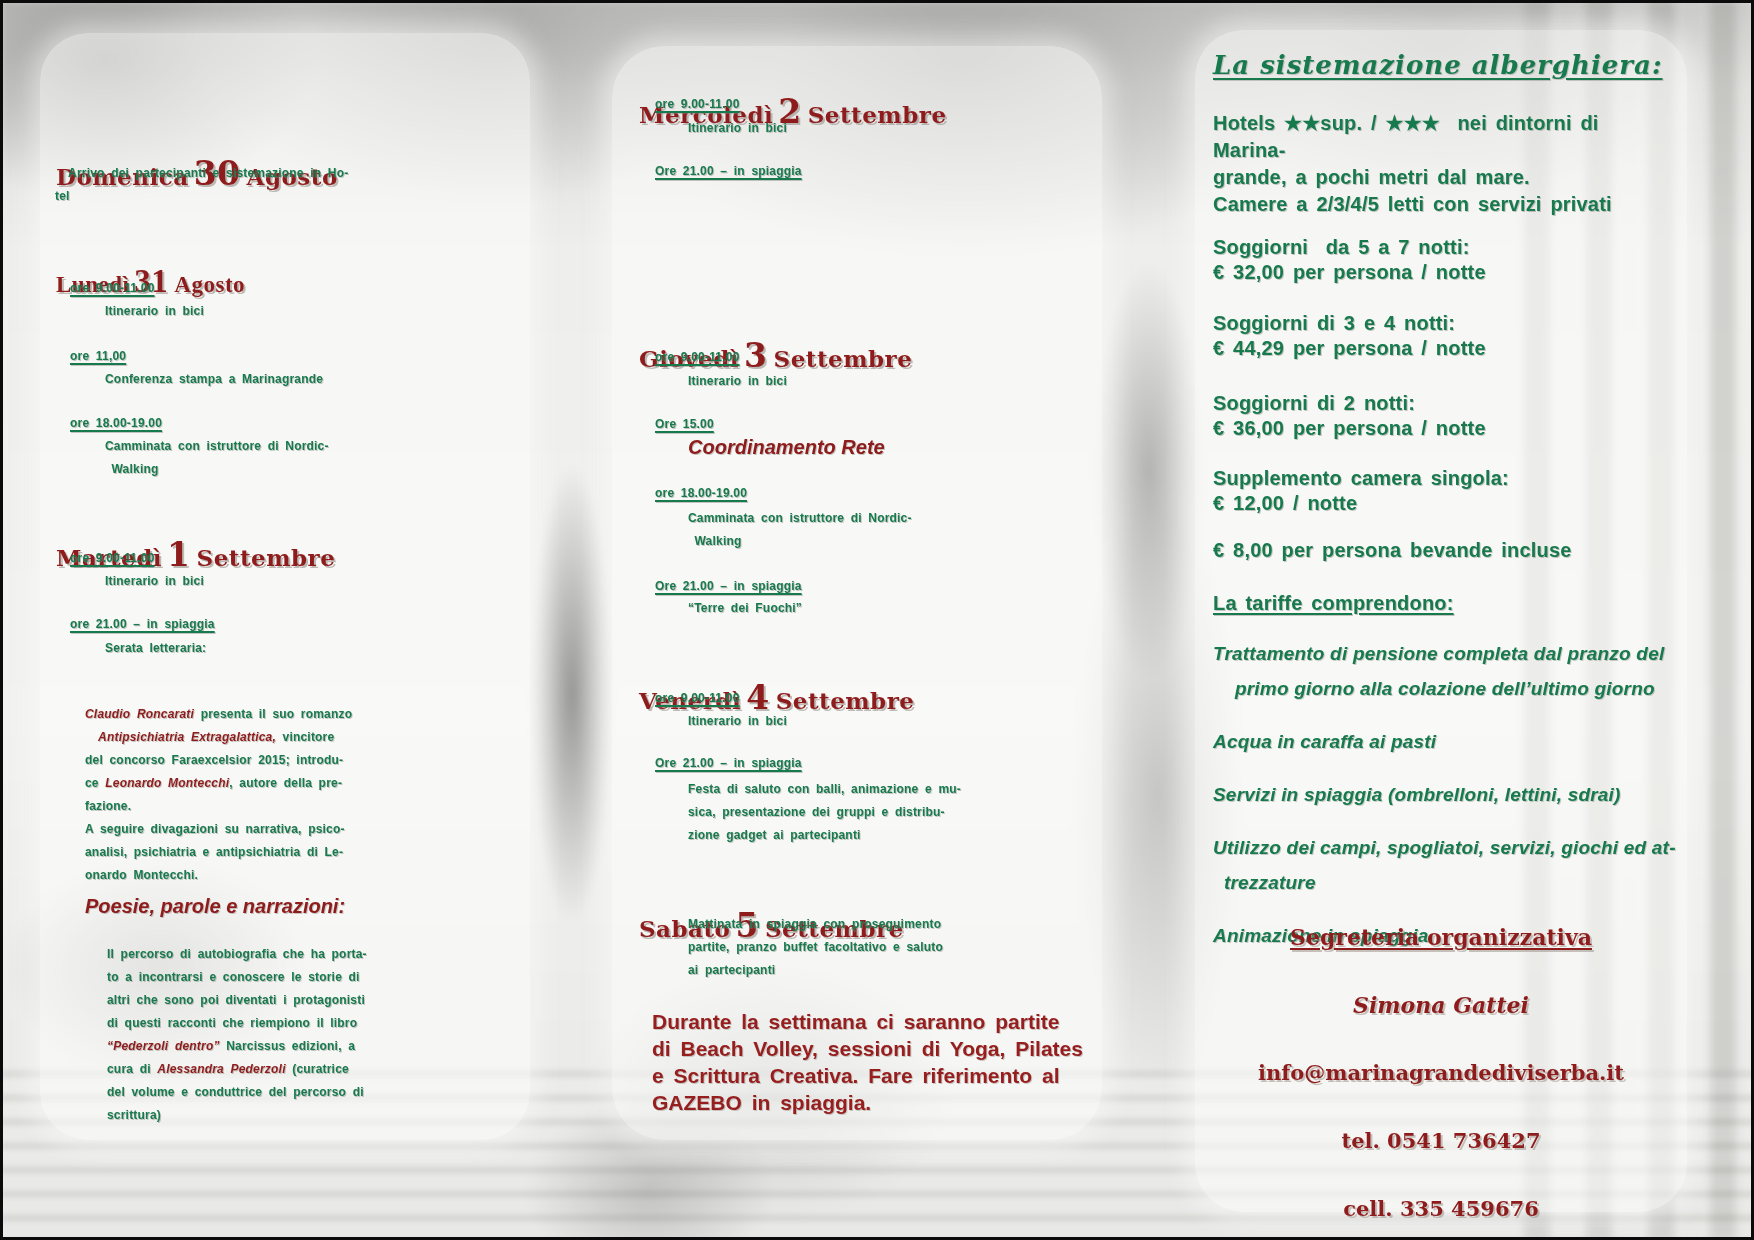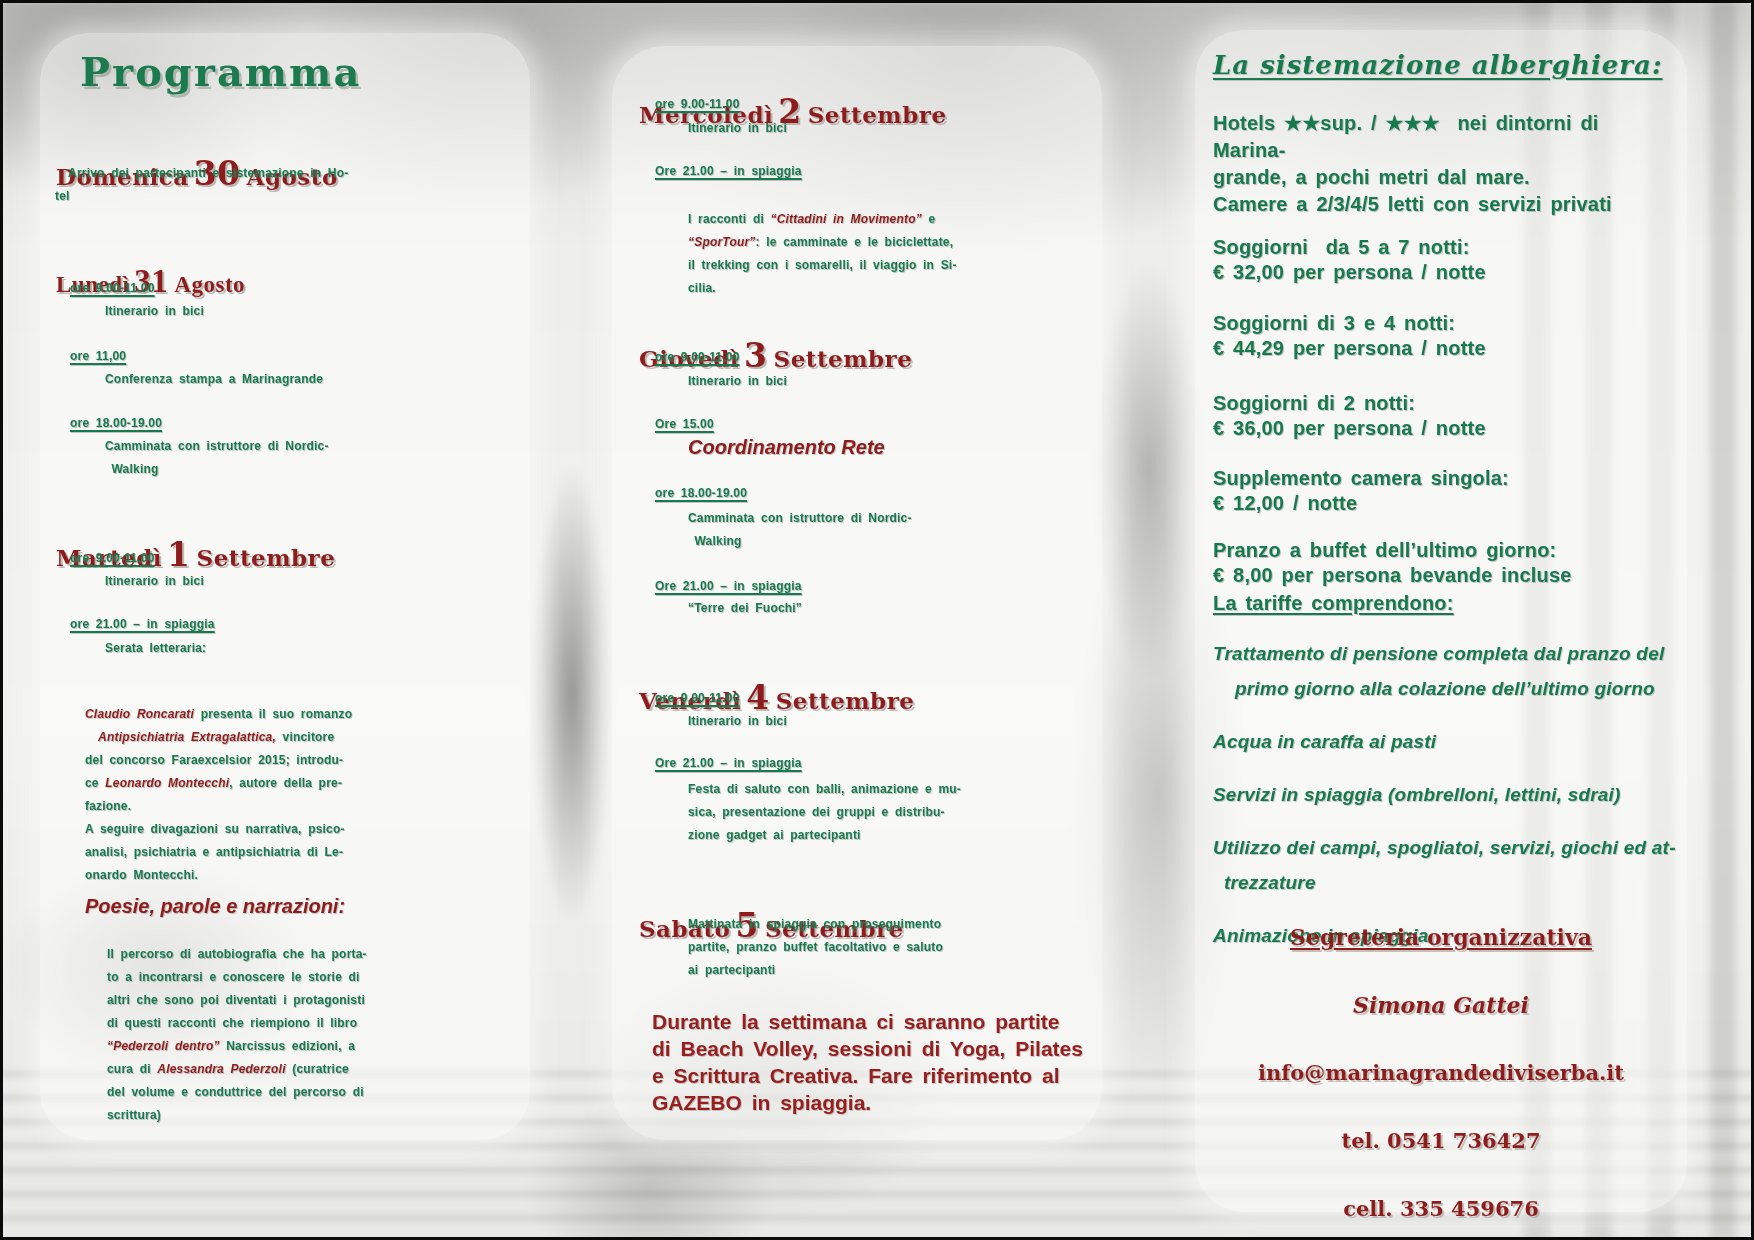--- a/index.html
+++ b/index.html
@@ -61,21 +61,20 @@
 <body>
 
 <div class="page">
   <div class="photo"></div>
   <div class="trees"></div>
   <div class="ground"></div>
   <div class="frame"></div>
 
   <div class="panel" style="left:40px;top:33px;width:490px;height:1107px;border-radius:48px;">
 
-    <div class="blk ptitle" style="left:40px;top:15px;">Programma</div>
 
     <div class="blk dayhead" style="left:16px;top:91px;">
       <span class="dn">Domenica</span><span class="dnum">30</span><span class="dm">Agosto</span>
     </div>
     <div class="blk g para" style="left:15px;top:129px;width:465px;">&nbsp;&nbsp;Arrivo dei partecipanti e sistemazione in Ho-
 tel</div>
 
     <div class="blk dayhead" style="left:16px;top:199px;font-family:Liberation Serif, serif;">
       <span class="dn">Lunedì</span><span class="dnum">31</span><span class="dm">Agosto</span>
     </div>
@@ -120,26 +119,20 @@
   </div>
 
   <div class="panel" style="left:612px;top:46px;width:490px;height:1094px;border-radius:52px;">
 
     <div class="blk dayhead" style="left:27px;top:16px;">
       <span class="dn">Mercoledì</span><span class="dnum">2</span><span class="dm">Settembre</span>
     </div>
     <div class="blk g time" style="left:43px;top:47px;">ore 9.00-11.00</div>
     <div class="blk g" style="left:76px;top:71px;">Itinerario in bici</div>
     <div class="blk g time" style="left:43px;top:114px;">Ore 21.00 – in spiaggia</div>
-    <div class="blk g para" style="left:76px;top:139px;width:400px;">
-      <span>I racconti di </span><span class="bi">“Cittadini in Movimento”</span><span> e
-</span><span class="bi">“SporTour”</span><span>: le camminate e le biciclettate,
-il trekking con i somarelli, il viaggio in Si-
-cilia.</span>
-    </div>
 
     <div class="blk dayhead" style="left:27px;top:260px;">
       <span class="dn">Giovedì</span><span class="dnum">3</span><span class="dm">Settembre</span>
     </div>
     <div class="blk g time" style="left:43px;top:300px;">ore 9.00-11.00</div>
     <div class="blk g" style="left:76px;top:324px;">Itinerario in bici</div>
     <div class="blk g time" style="left:43px;top:367px;">Ore 15.00</div>
     <div class="blk bi" style="left:76px;top:390px;font-size:20px;">Coordinamento Rete</div>
     <div class="blk g time" style="left:43px;top:436px;">ore 18.00-19.00</div>
     <div class="blk g" style="left:76px;top:461px;">Camminata con istruttore di Nordic-
@@ -184,21 +177,21 @@
     <div class="blk g price" style="left:18px;top:256px;">
       <span style="display:block">Soggiorni di 3 e 4 notti:</span><span style="display:block">€ 44,29 per persona / notte</span>
     </div>
     <div class="blk g price" style="left:18px;top:336px;">
       <span style="display:block">Soggiorni di 2 notti:</span><span style="display:block">€ 36,00 per persona / notte</span>
     </div>
     <div class="blk g price" style="left:18px;top:411px;">
       <span style="display:block">Supplemento camera singola:</span><span style="display:block">€ 12,00 / notte</span>
     </div>
     <div class="blk g price" style="left:18px;top:483px;">
-      <span style="display:block">Pranzo a buffet dell’ultimo giorno:</span><span style="display:block">€ 8,00 per persona bevande incluse</span>
+      <span style="display:block">€ 8,00 per persona bevande incluse</span>
     </div>
 
     <div class="blk g rsub" style="left:18px;top:562px;">La tariffe comprendono:</div>
     <div class="blk" style="left:18px;top:588px;width:465px;">
       <div class="ritem">Trattamento di pensione completa dal pranzo del
 &nbsp;&nbsp;&nbsp;&nbsp;primo giorno alla colazione dell’ultimo giorno</div>
       <div class="ritem">Acqua in caraffa ai pasti</div>
       <div class="ritem">Servizi in spiaggia (ombrelloni, lettini, sdrai)</div>
       <div class="ritem">Utilizzo dei campi, spogliatoi, servizi, giochi ed at-
 &nbsp;&nbsp;trezzature</div>

